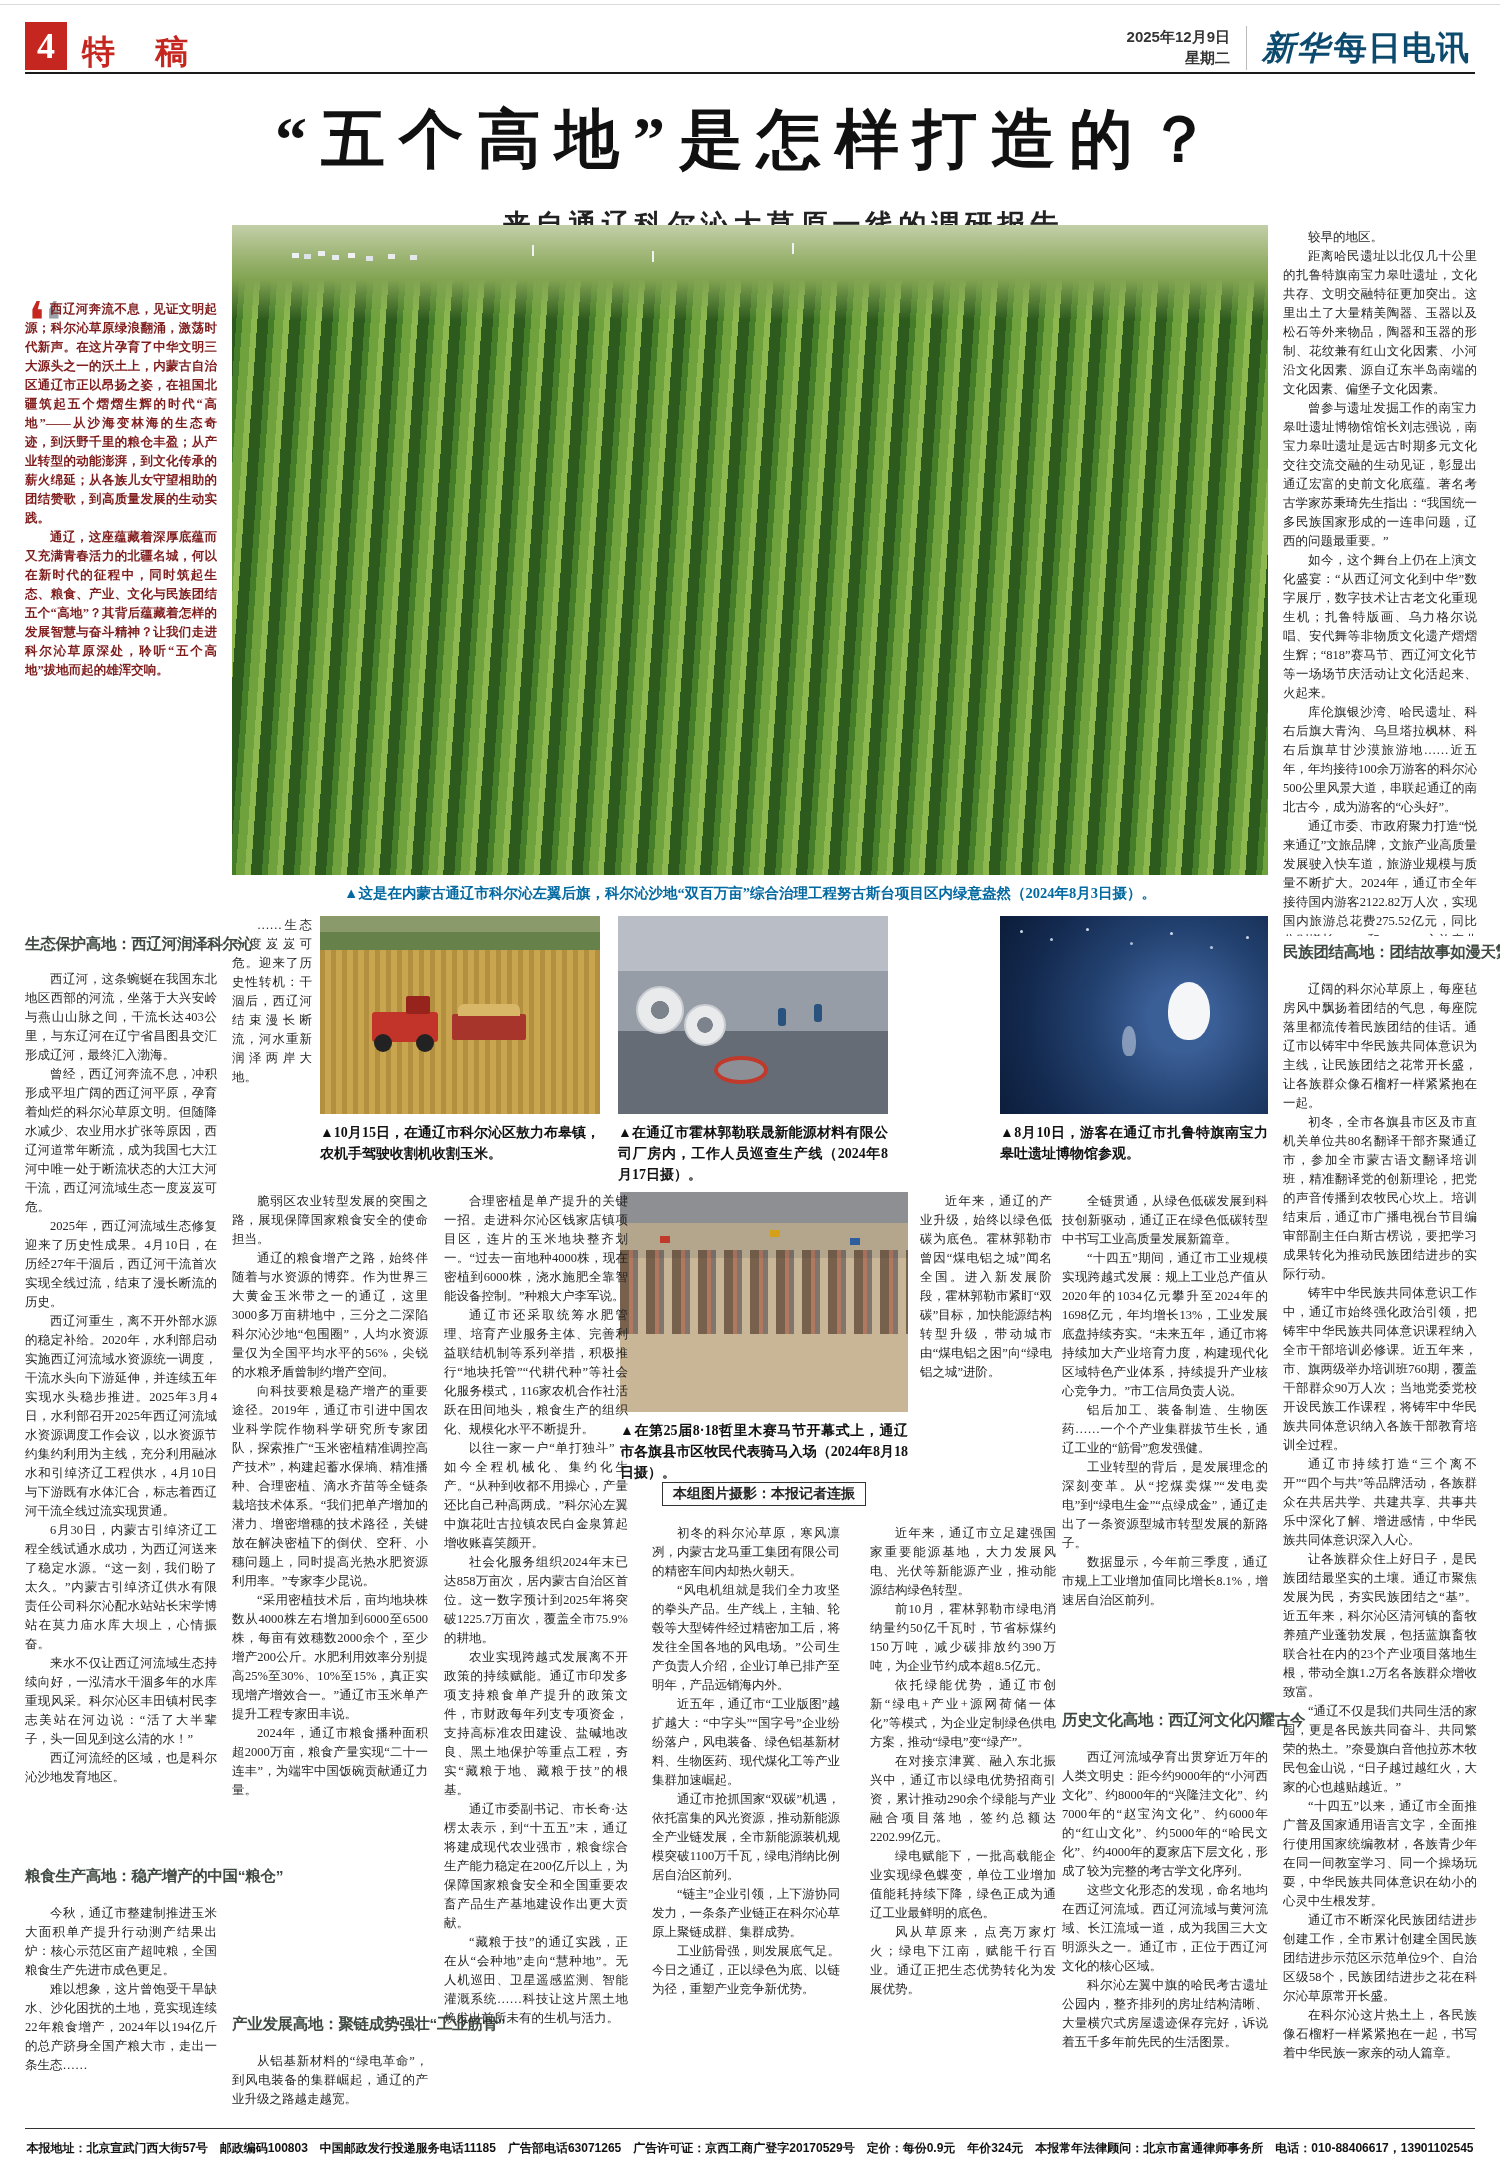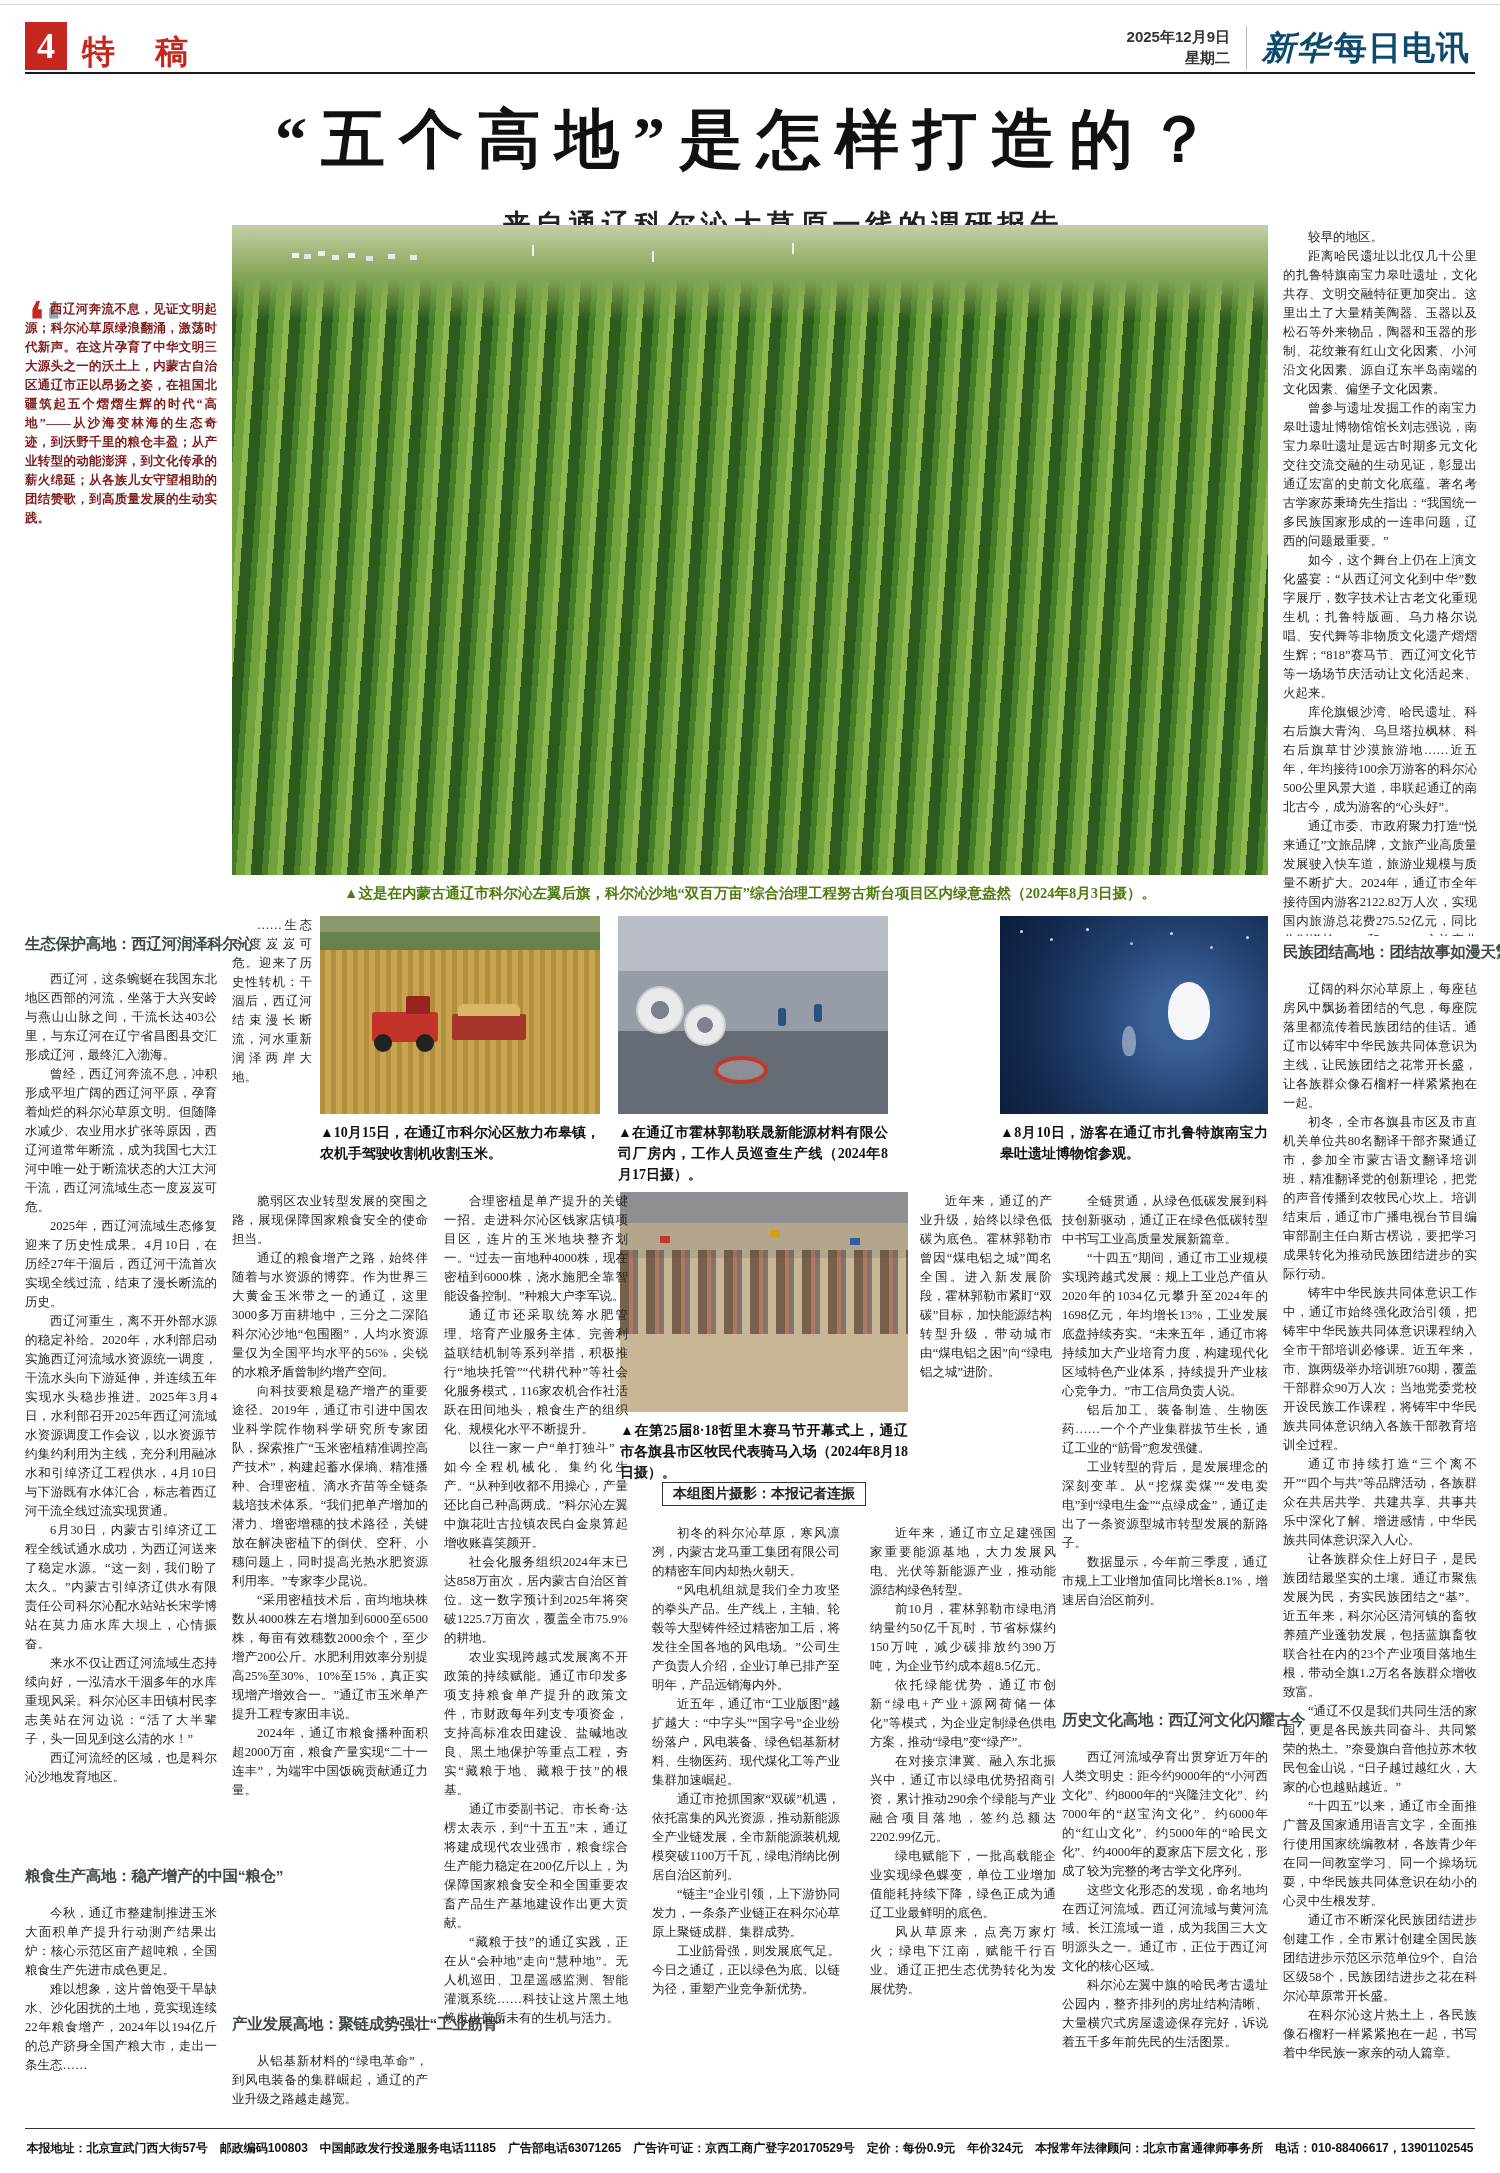--- a/index.html
+++ b/index.html
@@ -74,21 +74,21 @@
      box-shadow:30px 8px 0 #b9c6dd,66px -2px 0 #cdd8ea,110px 12px 0 #aab9d4,150px 2px 0 #cdd8ea,190px 16px 0 #b9c6dd,226px 6px 0 #cdd8ea;}
 
   .horse{left:620px;top:1192px;width:288px;height:220px;
      background:linear-gradient(180deg,#8e8f93 0 14%,#b4a68d 14% 30%,#c9b697 30% 100%);}
   .riders{position:absolute;left:0;top:58px;width:288px;height:84px;
      background:repeating-linear-gradient(90deg,rgba(70,45,30,.62) 0 9px,rgba(150,60,40,.5) 9px 13px,rgba(40,40,60,.45) 13px 18px,rgba(0,0,0,0) 18px 26px);}
   .flag{position:absolute;width:10px;height:7px;background:#c0392b;}
 
   
   .maincap{position:absolute;left:232px;top:884px;width:1036px;text-align:center;
-     font-size:14.5px;font-weight:bold;color:#4d7c0f;}
+     font-size:14.5px;font-weight:bold;color:#0369a1;}
   .smallcap{position:absolute;font-size:14px;line-height:21px;font-weight:bold;color:#111;text-align:justify;}
   .credit{position:absolute;left:620px;top:1482px;width:288px;text-align:center;}
   .credit span{display:inline-block;border:1px solid #333;padding:2px 10px;font-size:14px;font-weight:bold;
      font-family:"Liberation Sans",sans-serif;}
 
   .secthead{position:absolute;font-size:15.5px;font-weight:bold;color:#414b44;white-space:nowrap;
      font-family:"Liberation Sans",sans-serif;letter-spacing:-0.3px;}
   .col{position:absolute;overflow:hidden;font-size:12.5px;line-height:19px;text-align:justify;}
   .col p{margin:0;text-indent:2em;}
   .footrule{position:absolute;left:25px;top:2128px;width:1450px;height:1px;background:#333;}
@@ -111,20 +111,21 @@
   <div class="papername"><span class="script">新华</span><span>每日电讯</span></div>
   <div class="headrule"></div>
 
   <div class="mainhead">“五个高地”是怎样打造的？</div>
   <div class="subhead">——来自通辽科尔沁大草原一线的调研报告</div>
   <div class="byline">本报记者　刘　伟　连　振　恩　浩　王　靖</div>
 
   <div class="quotemark"><span class="q1">❛</span><span class="q2">❛</span></div>
   <div class="intro col">
       <p>西辽河奔流不息，见证文明起源；科尔沁草原绿浪翻涌，激荡时代新声。在这片孕育了中华文明三大源头之一的沃土上，内蒙古自治区通辽市正以昂扬之姿，在祖国北疆筑起五个熠熠生辉的时代“高地”——从沙海变林海的生态奇迹，到沃野千里的粮仓丰盈；从产业转型的动能澎湃，到文化传承的薪火绵延；从各族儿女守望相助的团结赞歌，到高质量发展的生动实践。</p>
+      <p>通辽，这座蕴藏着深厚底蕴而又充满青春活力的北疆名城，何以在新时代的征程中，同时筑起生态、粮食、产业、文化与民族团结五个“高地”？其背后蕴藏着怎样的发展智慧与奋斗精神？让我们走进科尔沁草原深处，聆听“五个高地”拔地而起的雄浑交响。</p>
     </div>
 
   <div class="photo mainphoto">
     <div class="bldgs"></div>
     <div class="turbine" style="left:300px;top:20px;"></div>
     <div class="turbine" style="left:420px;top:26px;"></div>
     <div class="turbine" style="left:560px;top:18px;"></div>
   </div>
   <div class="maincap">▲这是在内蒙古通辽市科尔沁左翼后旗，科尔沁沙地“双百万亩”综合治理工程努古斯台项目区内绿意盎然（2024年8月3日摄）。</div>
 

